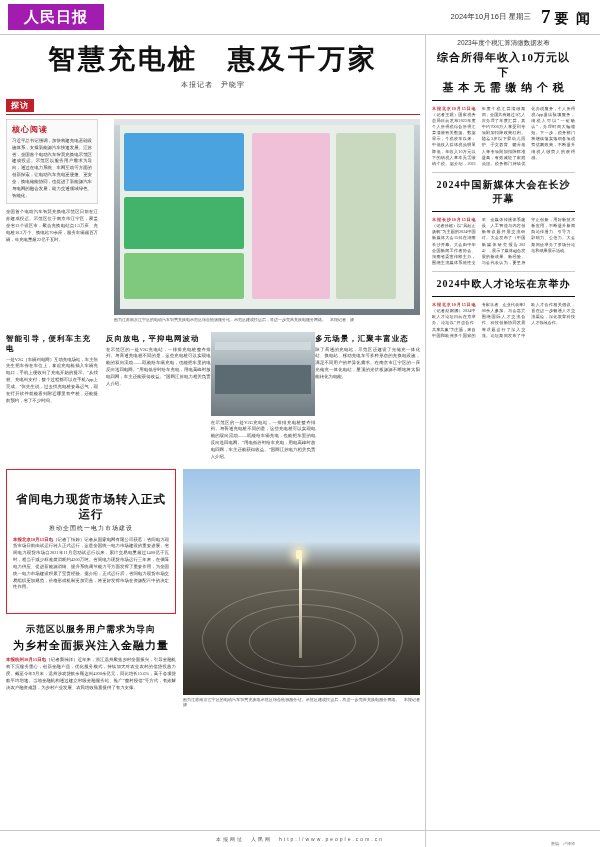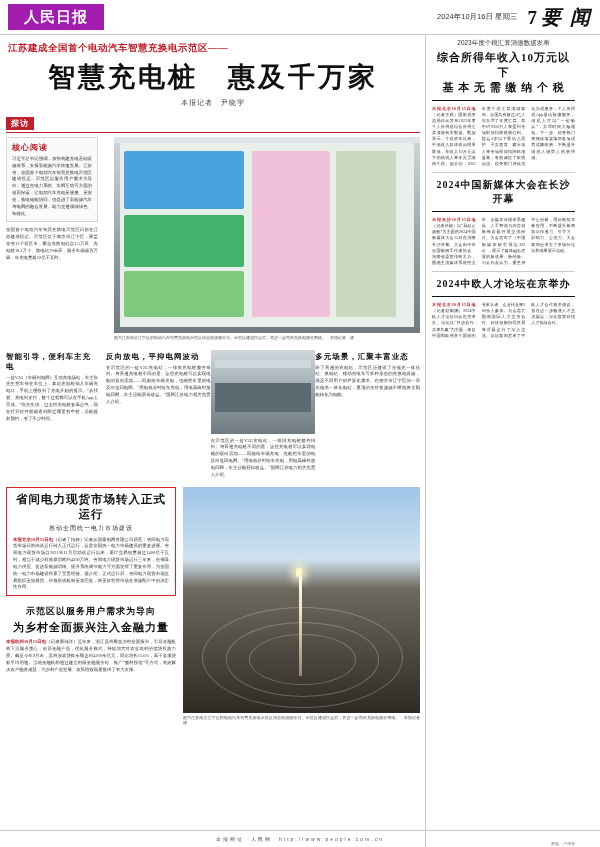--- a/index.html
+++ b/index.html
@@ -30,21 +30,21 @@
   .masthead-mid{
     flex:1;text-align:right;padding-right:10px;
     font-size:7.5px;color:#333;
   }
   .page-no{
     font-family:"Liberation Serif",serif;
     font-size:19px;font-weight:bold;margin-right:4px;color:#111;
   }
   .section-name{
     font-family:"Liberation Serif",serif;
-    font-size:20px;font-weight:bold;letter-spacing:2px;margin-right:8px;color:#111;font-style:italic;
+    font-size:14px;font-weight:bold;letter-spacing:2px;margin-right:8px;color:#111;
   }
   .masthead-right{display:flex;align-items:baseline;}
   
   .body-wrap{display:flex;height:813px;box-sizing:border-box;}
   .left-col{width:425px;box-sizing:border-box;padding:4px 5px 0 6px;position:relative;}
   .right-col{
     width:156px;box-sizing:border-box;padding:4px 6px 0 6px;
     border-left:1px solid #c9c9c9;position:relative;
   }
   
@@ -83,21 +83,21 @@
   }
   .subhead{
     font-family:"Liberation Serif",serif;font-weight:bold;font-size:7.5px;
     color:#111;letter-spacing:1px;margin:5px 0 3px 0;
   }
   
   .figure{background:#dfe6e3;position:relative;overflow:hidden;}
   .cap{font-size:4px;color:#555;line-height:1.4;margin-top:2px;text-align:justify;}
   
   .boxed{
-    border:1.6px solid #d8232a;box-sizing:border-box;padding:4px 6px;
+    border:1.6px solid #d8232a;box-sizing:border-box;padding:22px 6px;
   }
   .boxed-title{
     font-family:"Liberation Serif",serif;font-weight:bold;font-size:11.5px;
     letter-spacing:1px;color:#111;text-align:center;
   }
   .boxed-sub{
     font-size:6px;color:#333;text-align:center;margin:2px 0 4px 0;letter-spacing:1px;
   }
   
   .r-headline{
@@ -155,21 +155,20 @@
     <div class="masthead-right">
       <span class="page-no">7</span>
       <span class="section-name">要 闻</span>
     </div>
   </div>
 
   <div class="body-wrap">
 
     <div class="left-col">
 
-      <div class="kicker">江苏建成全国首个电动汽车智慧充换电示范区——</div>
       <div class="headline">智慧充电桩　惠及千万家</div>
       <div class="byline">本报记者　尹晓宇</div>
 
       <div class="tagline">
         <span class="tag">探访</span>
       </div>
 
       <div style="display:flex;gap:16px;">
 
         <div style="width:92px;">

